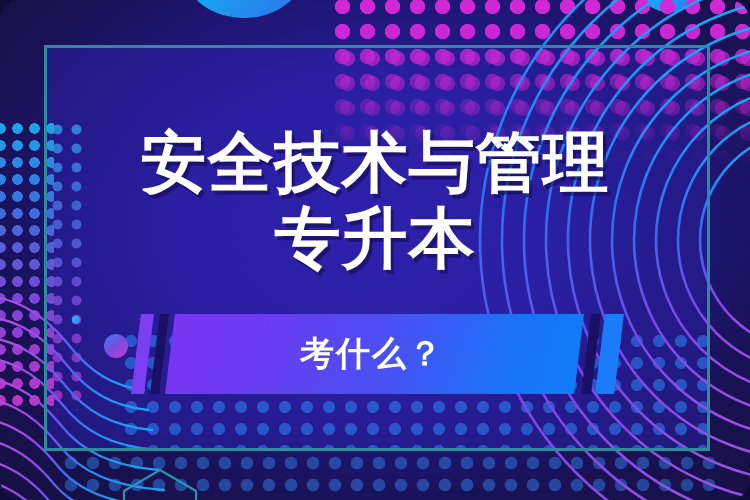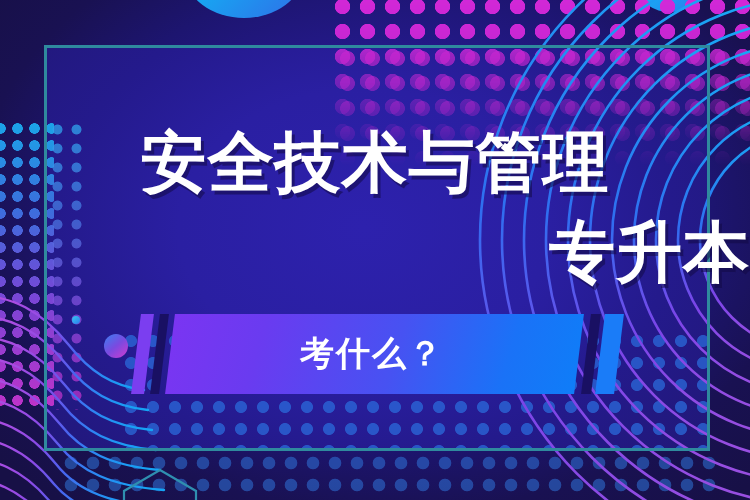--- a/index.html
+++ b/index.html
@@ -6,20 +6,21 @@
   *{box-sizing:border-box;}
 
   #poster{
     position:relative;
     width:750px;height:500px;
     overflow:hidden;
     font-family:"Liberation Sans","DejaVu Sans",sans-serif;
     background:
       radial-gradient(ellipse 520px 380px at 52% 42%, #2a1f9e 0%, #251a8e 38%, #1d1570 62%, #191152 80%, #171046 100%),
       linear-gradient(160deg,#1b1551 0%,#1d1560 45%,#191048 100%);
+    border-radius: 21px;
   }
 
   
   .inner-panel{
     position:absolute;left:44px;top:45px;width:666px;height:406px;
     background:
       radial-gradient(ellipse 440px 330px at 48% 45%, #2d21ad 0%, #2a1fa2 42%, #241a8c 70%, #211879 100%);
   }
 
   
@@ -124,21 +125,21 @@
     z-index:6;
   }
   .headline .line{
     display:block;
     color:#ffffff;
     font-weight:bold;
     letter-spacing:1px;
     text-shadow:3px 4px 0 rgba(18,10,70,.55);
   }
   .headline .line1{font-size:66px;}
-  .headline .line2{font-size:66px;margin-top:24px;text-align:right;}
+  .headline .line2{font-size:66px;margin-top:10px;}
 
   
   .subtitle-wrap{
     position:absolute;left:0;top:306px;width:658px;height:96px;z-index:6;
   }
   .stripe{
     position:absolute;top:8px;height:80px;
     transform:skewX(-7deg);
   }
   .stripe-l1{left:136px;width:13px;background:#7b3ef0;}

